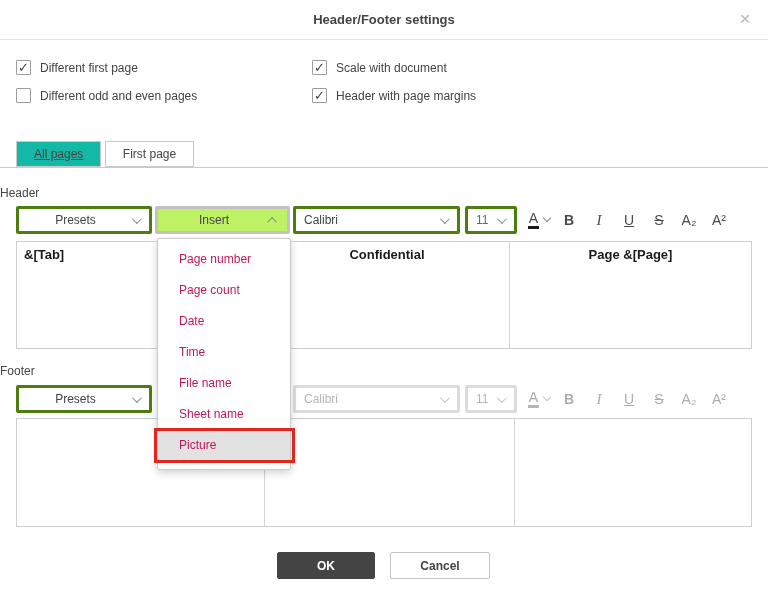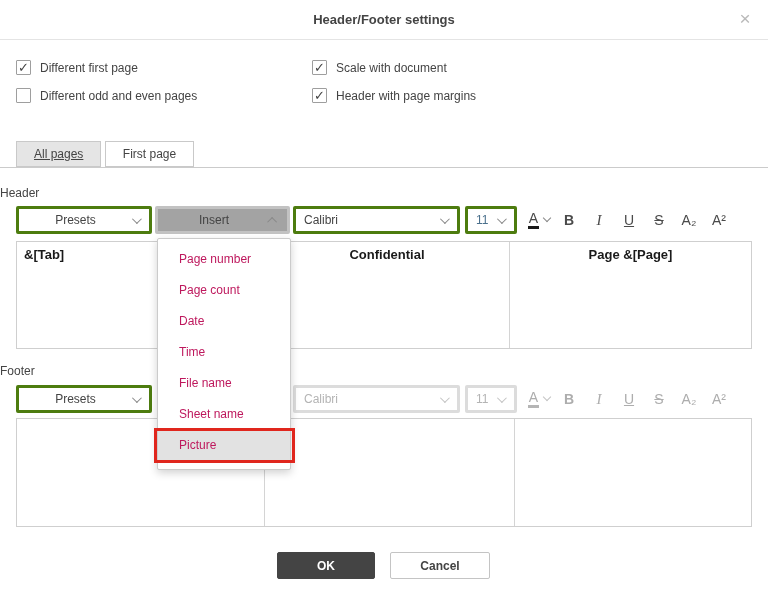--- a/index.html
+++ b/index.html
@@ -23,35 +23,35 @@
   .opt-row{position:absolute;display:flex;align-items:center;gap:9px;font-size:12px;color:#444;}
   .cb{width:15px;height:15px;border:1px solid #9e9e9e;border-radius:1px;background:#fff;
     display:flex;align-items:center;justify-content:center;font-size:13px;font-weight:bold;color:#444;line-height:1;}
   #opt-a{left:16px;top:60px;} #opt-b{left:16px;top:88px;}
   #opt-c{left:312px;top:60px;} #opt-d{left:312px;top:88px;}
 
   
   .tabstrip{position:absolute;left:0;top:141px;width:768px;height:27px;border-bottom:1px solid #cbcbcb;padding-left:16px;}
   .tab{display:inline-block;height:26px;line-height:24px;padding:0 17px;font-size:12px;border:1px solid #c9c9c9;
     background:#fff;vertical-align:bottom;cursor:pointer;}
-  .tab.active{background:#e5e5e5;border-color:#c9c9c9;text-decoration:underline;}
+  .tab.active{background:#14b8a6;border-color:#c9c9c9;text-decoration:underline;}
   .tab + .tab{margin-left:-1px;}
 
   .section-label{position:absolute;left:0;font-size:12px;color:#444;}
   #header-label{top:186px;} #footer-label{top:364px;}
 
   
   .combo{position:absolute;height:28px;border:3px solid #4d7c0f;border-radius:2px;background:#fff;
     font-size:12px;color:#444;display:flex;align-items:center;cursor:pointer;}
   .combo .lbl{flex:1;text-align:center;}
   .combo .lbl.left{text-align:left;padding-left:8px;}
   .chev{width:7px;height:7px;border-right:1.5px solid #888;border-bottom:1.5px solid #888;margin-right:10px;flex:0 0 auto;}
   .chev.down{transform:rotate(45deg) translateY(-2px);}
   .chev.up{transform:rotate(-135deg) translateY(-2px);}
-  .combo.pressed{background:#a3a3a3;border-color:#c2c2c2;justify-content:space-between;}
+  .combo.pressed{background:#bef264;border-color:#c2c2c2;justify-content:space-between;}
   .combo.disabled{border-color:#dcdcdc;color:#b4b4b4;cursor:default;}
   .combo.disabled .chev{border-color:#c3c3c3;}
 
   .fmt-group{position:absolute;display:flex;align-items:center;}
   .fmt-btn{width:30px;height:28px;display:flex;align-items:center;justify-content:center;
     font-size:14px;color:#4a4a4a;cursor:pointer;}
   .fmt-btn.b{font-weight:bold;}
   .fmt-btn.i{font-style:italic;font-family:"Liberation Serif",serif;font-size:15px;}
   .fmt-btn.u{text-decoration:underline;}
   .fmt-btn.s{text-decoration:line-through;}

